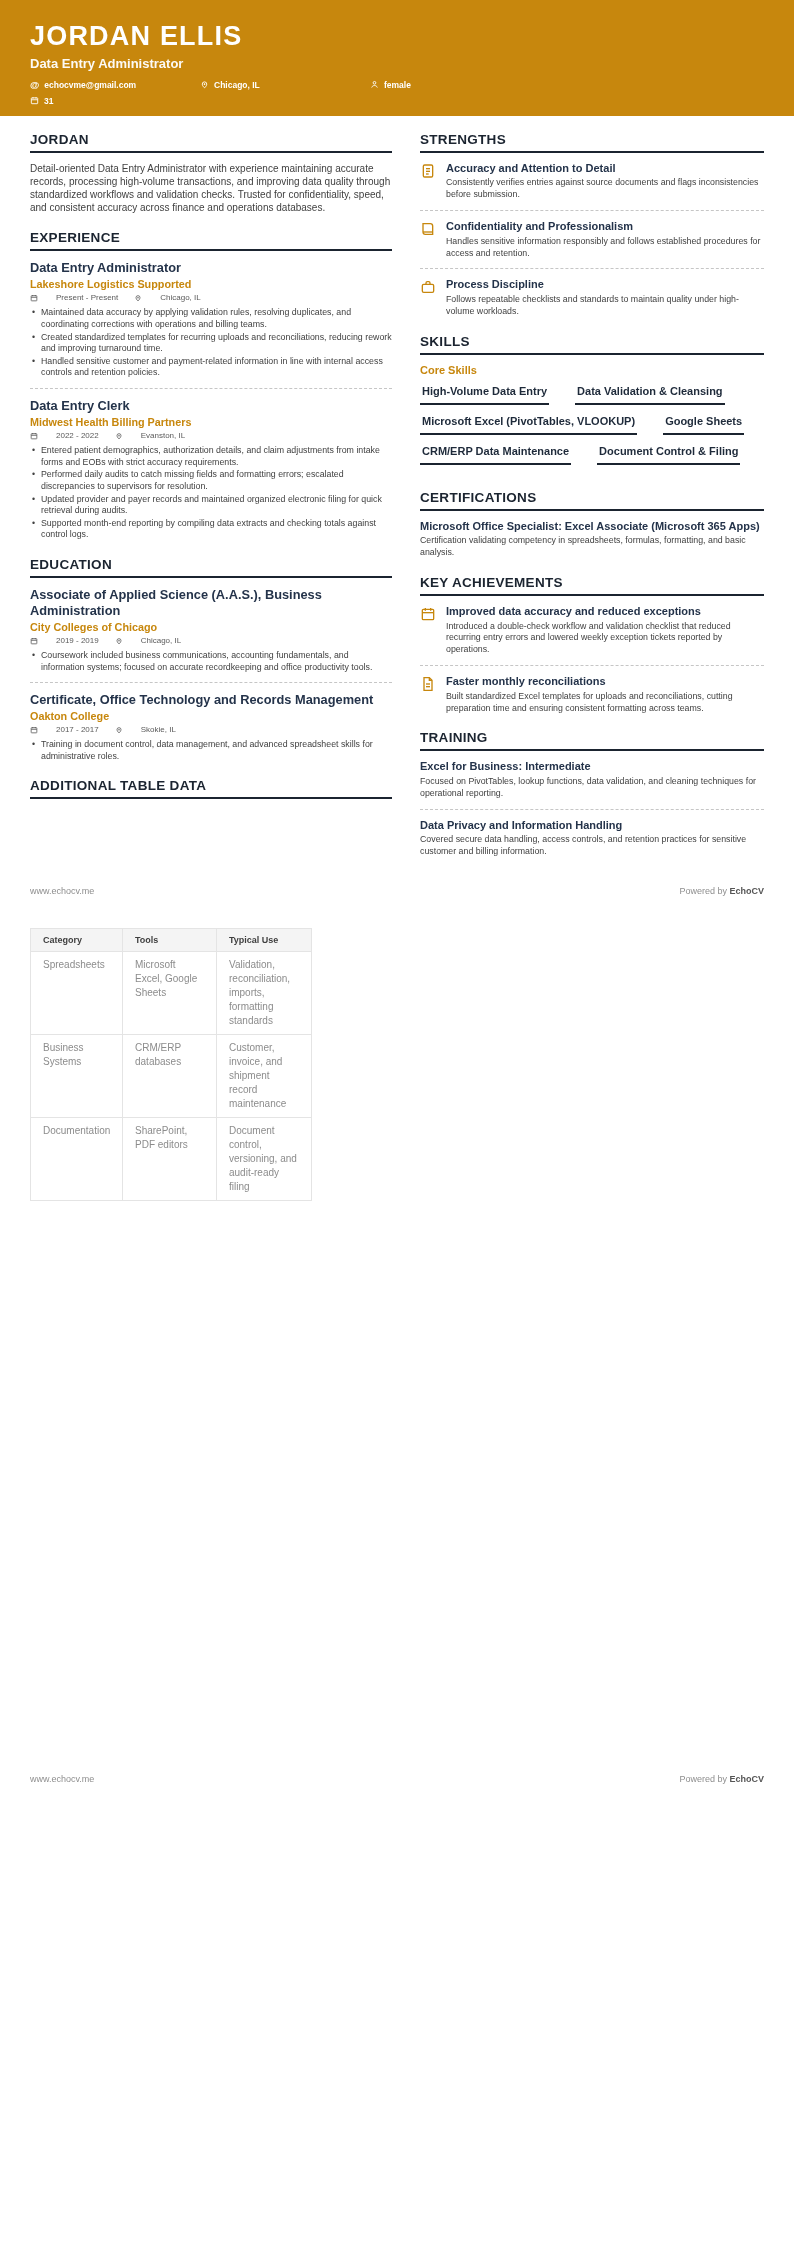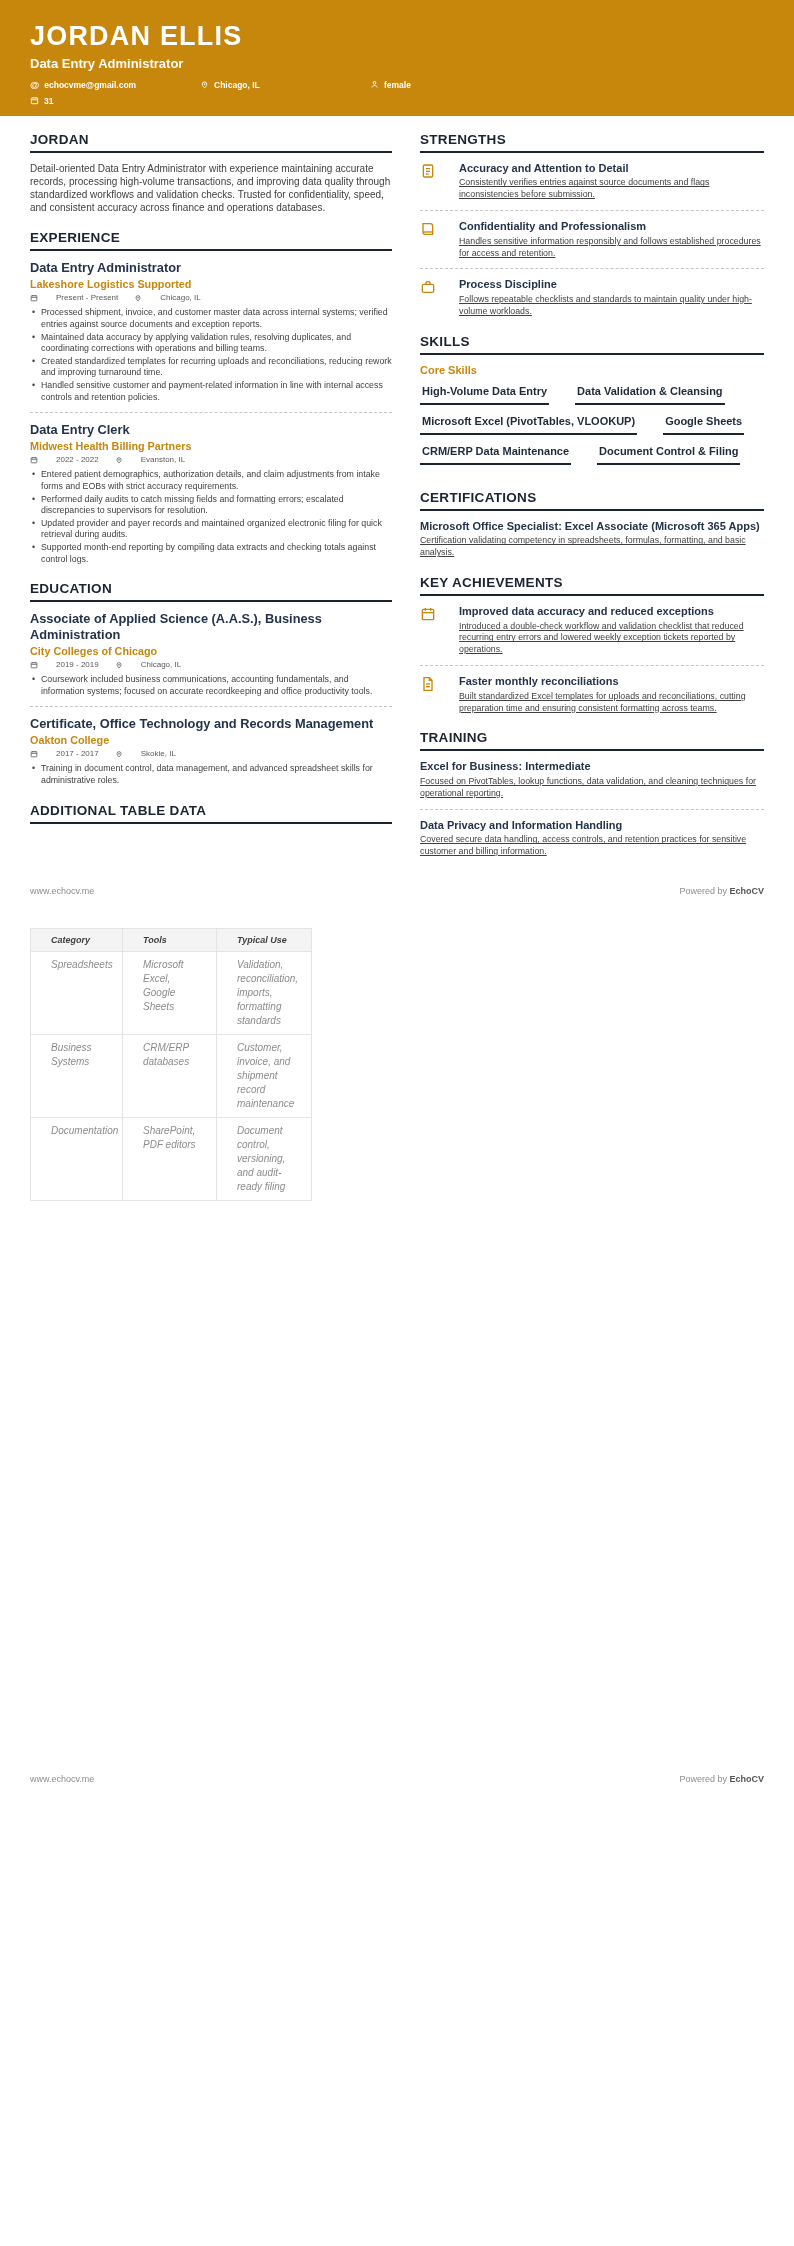--- a/index.html
+++ b/index.html
@@ -34,40 +34,40 @@
   .job-company { font-size:10.8px; font-weight:700; color:#C7870D; margin-top:2px; }
   .meta { display:flex; gap:16px; margin-top:3px; }
   .meta-item { display:flex; align-items:flex-end; gap:18px; font-size:8px; color:#5a5a5a; }
   .mi { width:8px; height:8px; color:#5a5a5a; flex:0 0 auto; }
   .bullets { list-style:none; margin-top:5px; padding-left:11px; }
   .bullets li { font-size:8.8px; line-height:1.32; color:#414141; position:relative; margin-bottom:1px; }
   .bullets li::before { content:"•"; position:absolute; left:-9px; }
   .dashed { border-top:1px dashed #c6c6c6; margin:9px 0; }
 
   
-  .icon-item { display:flex; gap:23px; }
+  .icon-item { display:flex; gap:10px; }
   .gold-ic { width:16px; height:16px; flex:0 0 auto; color:#C7870D; margin-top:1px; }
   .item-title { font-size:11px; font-weight:700; color:#24334A; line-height:1.25; }
-  .item-text { font-size:8.8px; line-height:1.34; color:#414141; margin-top:2px;text-decoration:underline; }
+  .item-text { font-size:8.8px; line-height:1.34; color:#414141; margin-top:2px; }
 
   
   .skill-group { font-size:11px; font-weight:700; color:#C7870D; margin-bottom:8px; }
   .skill-tags { display:flex; flex-wrap:wrap; column-gap:26px; }
   .skill-tag { font-size:11px; font-weight:700; color:#1e2a3a; border-bottom:2px solid #1B2430;
                padding:1px 2px 6px; margin-bottom:9px; white-space:nowrap; }
 
   
   .page-footer { display:flex; justify-content:space-between; padding:0 30px; margin-top:12px;
                  font-size:9px; color:#8e8e8e; }
   .brand { color:#555; font-weight:600; }
 
   
   .extra-table { border-collapse:collapse; margin:32px 0 0 30px; width:281px; table-layout:fixed; }
   .extra-table th { background:#f4f4f4; font-size:9px; font-weight:700; color:#3f3f3f; }
-  .extra-table th, .extra-table td { border:1px solid #e4e4e4; padding:6px 20px; text-align:left; vertical-align:top;font-style:italic; }
+  .extra-table th, .extra-table td { border:1px solid #e4e4e4; padding:6px 12px; text-align:left; vertical-align:top; }
   .extra-table td { font-size:10px; color:#8c8c8c; line-height:1.4; }
   .extra-table col.c1 { width:92px; } .extra-table col.c2 { width:94px; } .extra-table col.c3 { width:95px; }
 
   .bottom-footer { position:absolute; left:30px; right:30px; bottom:8px; display:flex;
                    justify-content:space-between; font-size:9px; color:#8e8e8e; }
 </style>
 </head>
 <body>
 
 <div class="canvas">
@@ -136,21 +136,20 @@
             </span>
             <span class="meta-item">
               <svg class="mi" viewBox="0 0 24 24">
                 <path d="M12 21s-6-5.3-6-10a6 6 0 1 1 12 0c0 4.7-6 10-6 10z" fill="none" stroke="currentColor" stroke-width="2.4"></path>
                 <circle cx="12" cy="11" r="2.2" fill="currentColor"></circle>
               </svg>
               <span>Chicago, IL</span>
             </span>
           </div>
           <ul class="bullets">
-            <li>Processed shipment, invoice, and customer master data across internal systems; verified entries against source documents and exception reports.</li>
             <li>Maintained data accuracy by applying validation rules, resolving duplicates, and coordinating corrections with operations and billing teams.</li>
             <li>Created standardized templates for recurring uploads and reconciliations, reducing rework and improving turnaround time.</li>
             <li>Handled sensitive customer and payment-related information in line with internal access controls and retention policies.</li>
           </ul>
         </article>
 
         <div class="dashed"></div>
 
         <article>
           <h3 class="job-title">Data Entry Clerk</h3>

